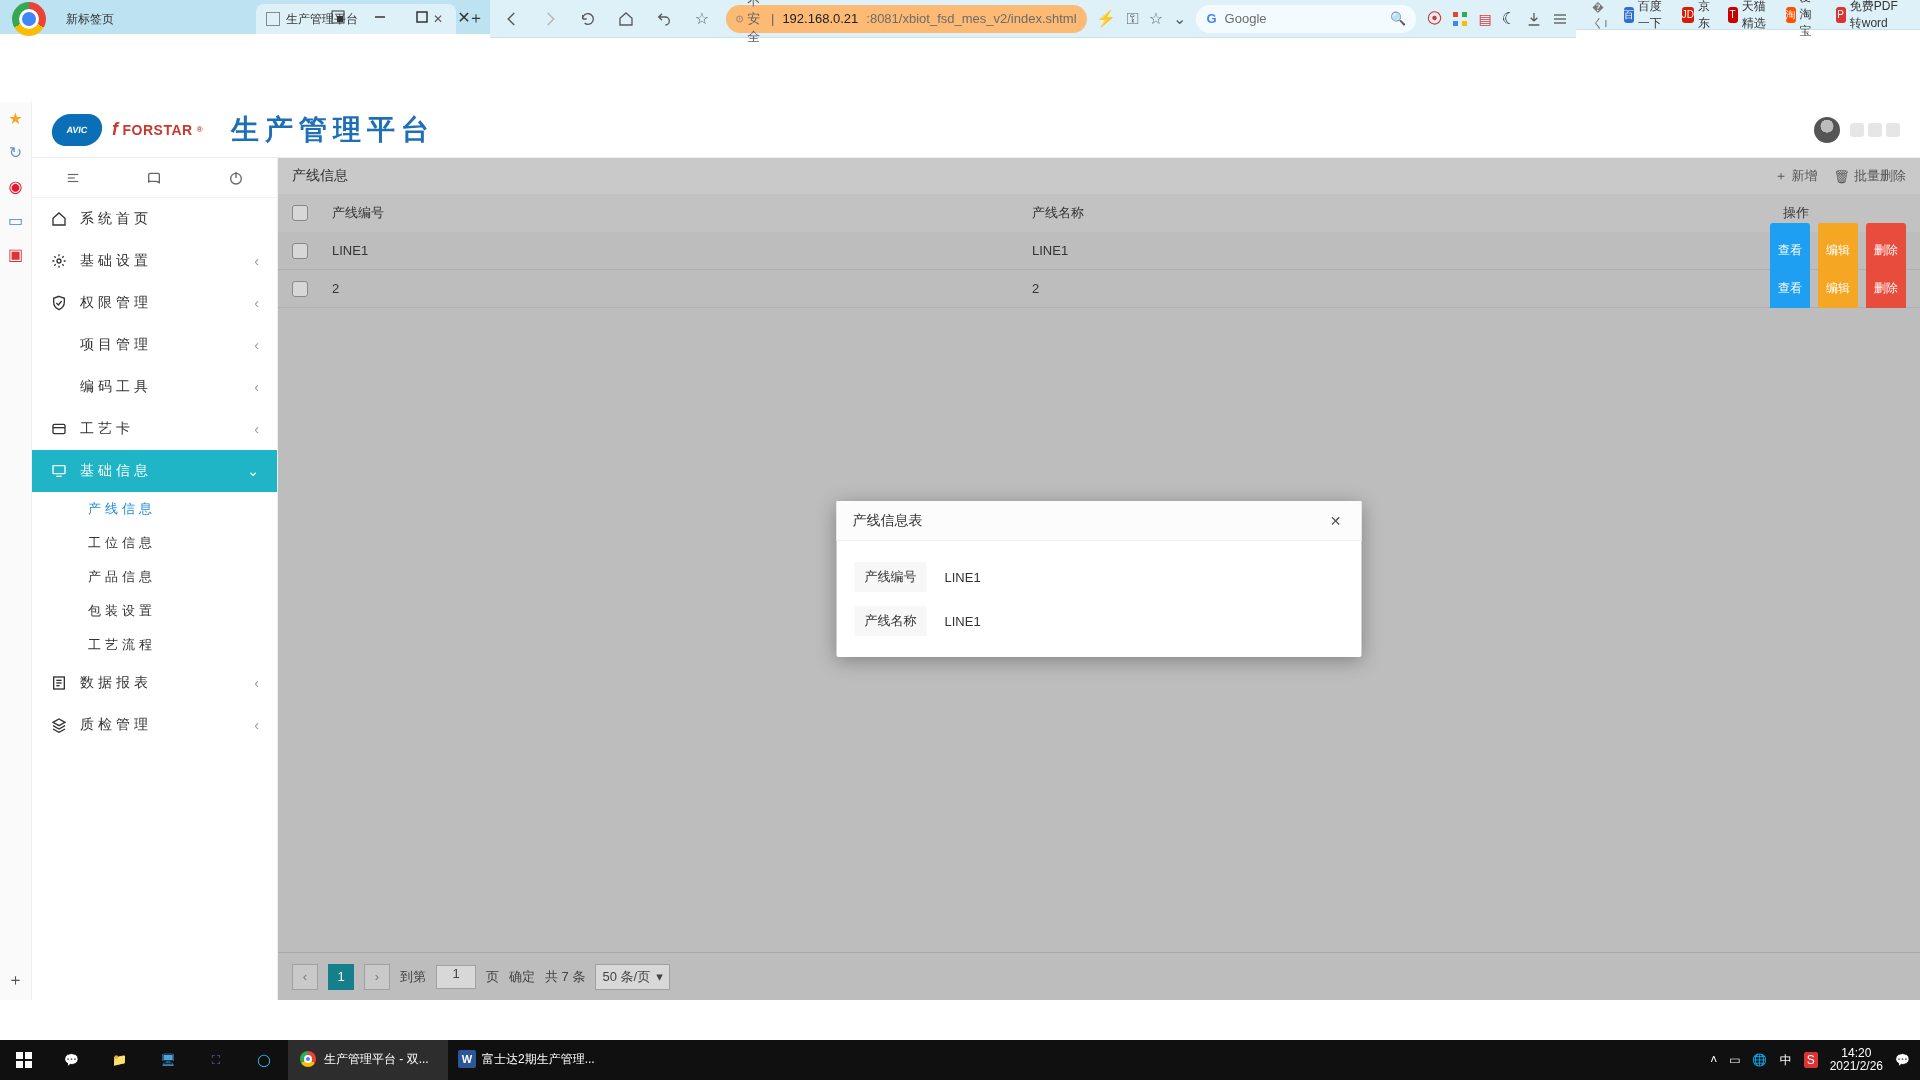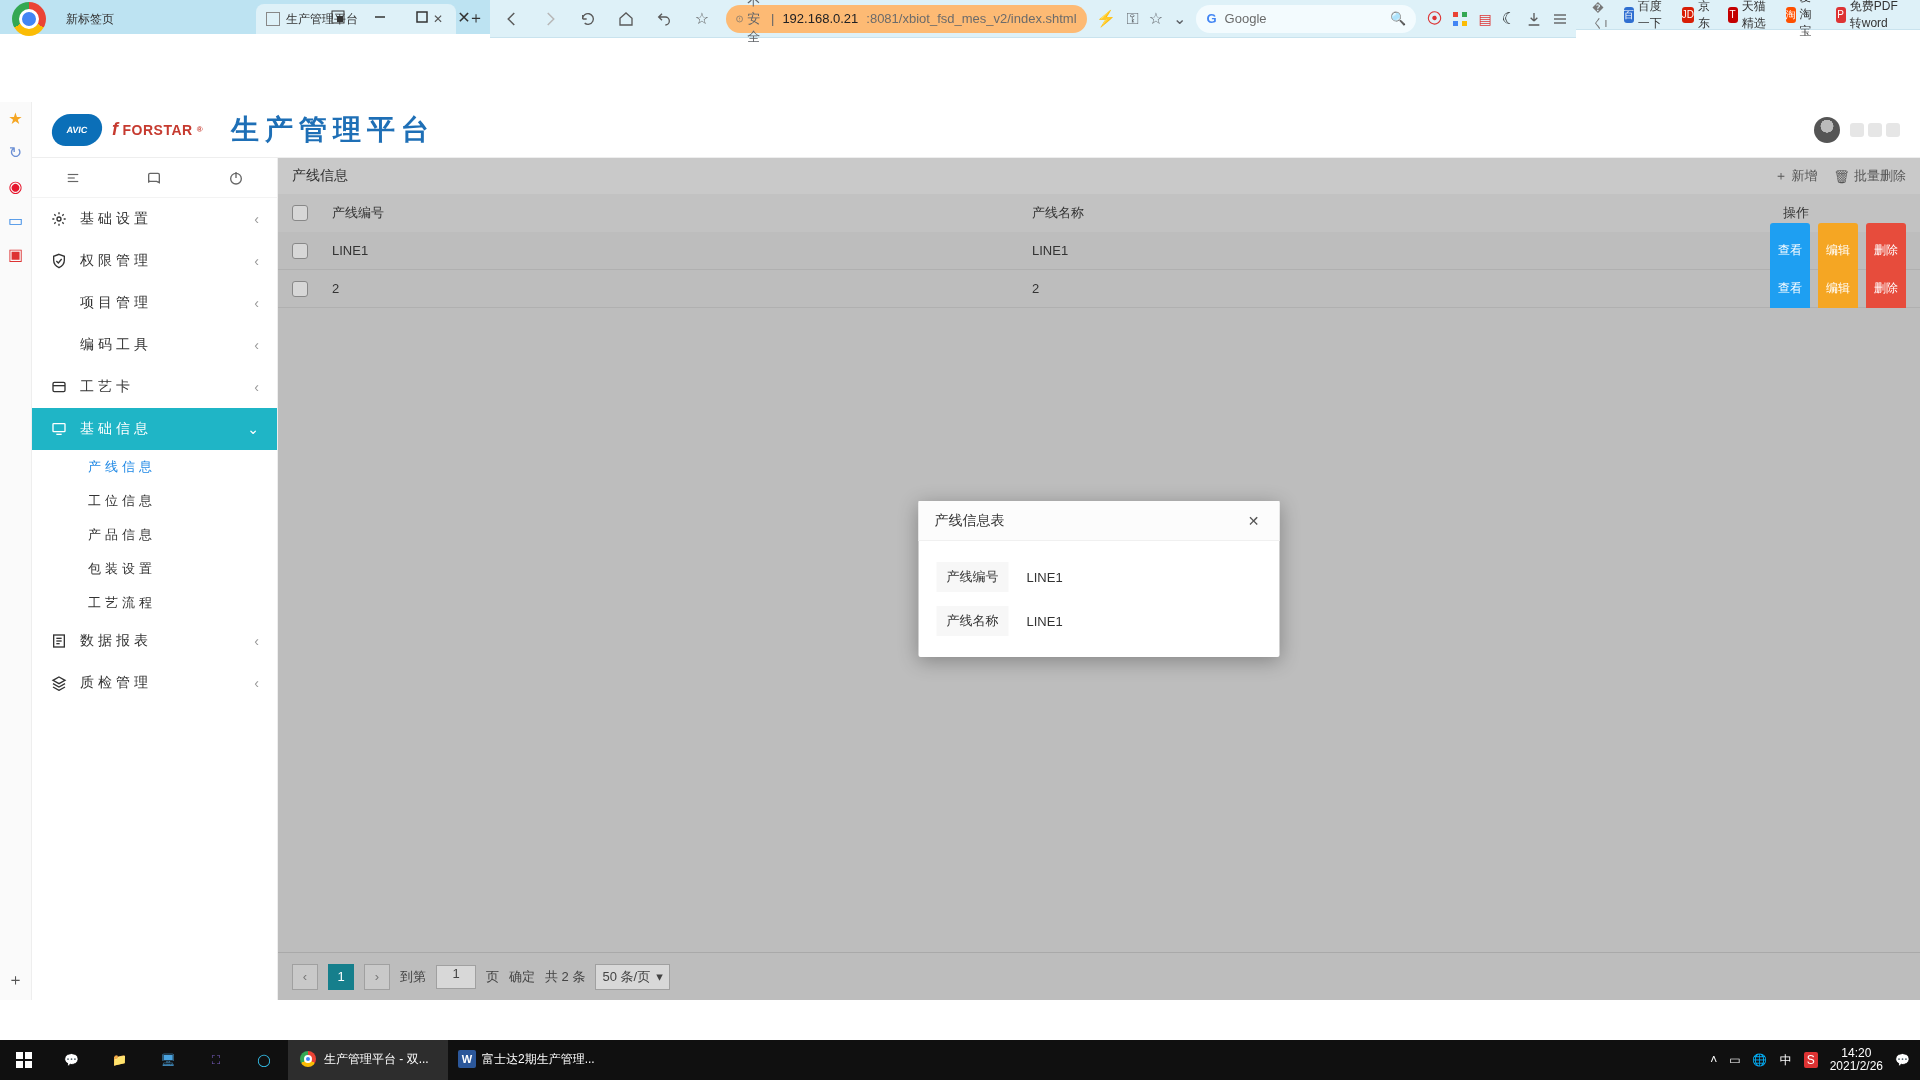--- a/index.html
+++ b/index.html
@@ -100,21 +100,21 @@
 
 .table-fill { flex:1; background:#bdbdbd; }
 
 .pager { height:48px; background:#bdbdbd; border-top:1px solid #a9a9a9; display:flex; align-items:center; padding:0 14px; gap:10px; font-size:13px; color:#444; }
 .pager .pg-btn { width:26px;height:26px;display:flex;align-items:center;justify-content:center;border:1px solid #a0a0a0;background:#c9c9c9;color:#777; }
 .pager .pg-cur { width:26px;height:26px;display:flex;align-items:center;justify-content:center;background:#167f8c;color:#fff; }
 .pager .pg-input { width:40px;height:24px;border:1px solid #a0a0a0;background:#d8d8d8;text-align:center; }
 .pager .sel { border:1px solid #a0a0a0;background:#d8d8d8;padding:3px 6px; display:flex; gap:6px; align-items:center; }
 
 
-.modal { position:absolute; left:50%; top:50%; transform:translate(-50%,-50%); width:361px; background:#fff; box-shadow:0 4px 20px rgba(0,0,0,0.3); border-radius:2px; }
+.modal { position:absolute; left:50%; top:50%; transform:translate(-50%,-50%); width:525px; background:#fff; box-shadow:0 4px 20px rgba(0,0,0,0.3); border-radius:2px; }
 .modal-hd { height:40px;display:flex;align-items:center;padding:0 16px;font-size:14px;color:#333;border-bottom:1px solid #f0f0f0;background:#fcfcfc; }
 .modal-hd .mclose { margin-left:auto; width:20px;height:20px;display:flex;align-items:center;justify-content:center;color:#555; }
 .modal-bd { padding:14px 18px; }
 .frow { display:flex; align-items:center; height:44px; gap:18px; }
 .frow .flabel { width:72px; text-align:center; background:#f7f7f7; padding:6px 4px; font-size:13px; color:#333; border-radius:0px; }
 .frow .fval { font-size:13px; color:#333; }
 
 svg { display:block; }
 </style>
 </head>
@@ -302,20 +302,28 @@
               </svg>
             </div>
           <div class="sbt">
               <svg width="16" height="16" viewBox="0 0 24 24">
                 <circle cx="12" cy="13" r="8" fill="none" stroke="#666" stroke-width="2"></circle>
                 <line x1="12" y1="3" x2="12" y2="12" stroke="#666" stroke-width="2"></line>
               </svg>
             </div>
         </div>
         <div class="menu" id="menu">
+            <div class="menu-item">
+              <span class="mi-icon">
+                <svg width="16" height="16" viewBox="0 0 24 24">
+                  <path d="M3 11l9-8 9 8v10H3z" fill="none" stroke="currentColor" stroke-width="2"></path>
+                </svg>
+              </span>
+              <span>系统首页</span>
+            </div>
             <div class="menu-item">
               <span class="mi-icon">
                 <svg width="16" height="16" viewBox="0 0 24 24">
                   <circle cx="12" cy="12" r="3" fill="none" stroke="currentColor" stroke-width="2"></circle>
                   <path d="M12 2v3M12 19v3M2 12h3M19 12h3M5 5l2 2M17 17l2 2M19 5l-2 2M7 17l-2 2" stroke="currentColor" stroke-width="2"></path>
                 </svg>
               </span>
               <span>基础设置</span>
               <span class="mi-arrow">‹</span>
             </div>
@@ -440,21 +448,21 @@
         <div class="table-fill"></div>
 
         <div class="pager">
           <div class="pg-btn">‹</div>
           <div class="pg-cur">1</div>
           <div class="pg-btn">›</div>
           <span>到第</span>
           <div class="pg-input">1</div>
           <span>页</span>
           <span style="cursor:pointer;">确定</span>
-          <span>共 2 条</span>
+          <span>共 7 条</span>
           <div class="sel">
               <span>50 条/页</span>
               <span>▾</span>
             </div>
         </div>
 
         <div class="modal">
           <div class="modal-hd">
             <span>产线信息表</span>
             <span class="mclose">✕</span>

